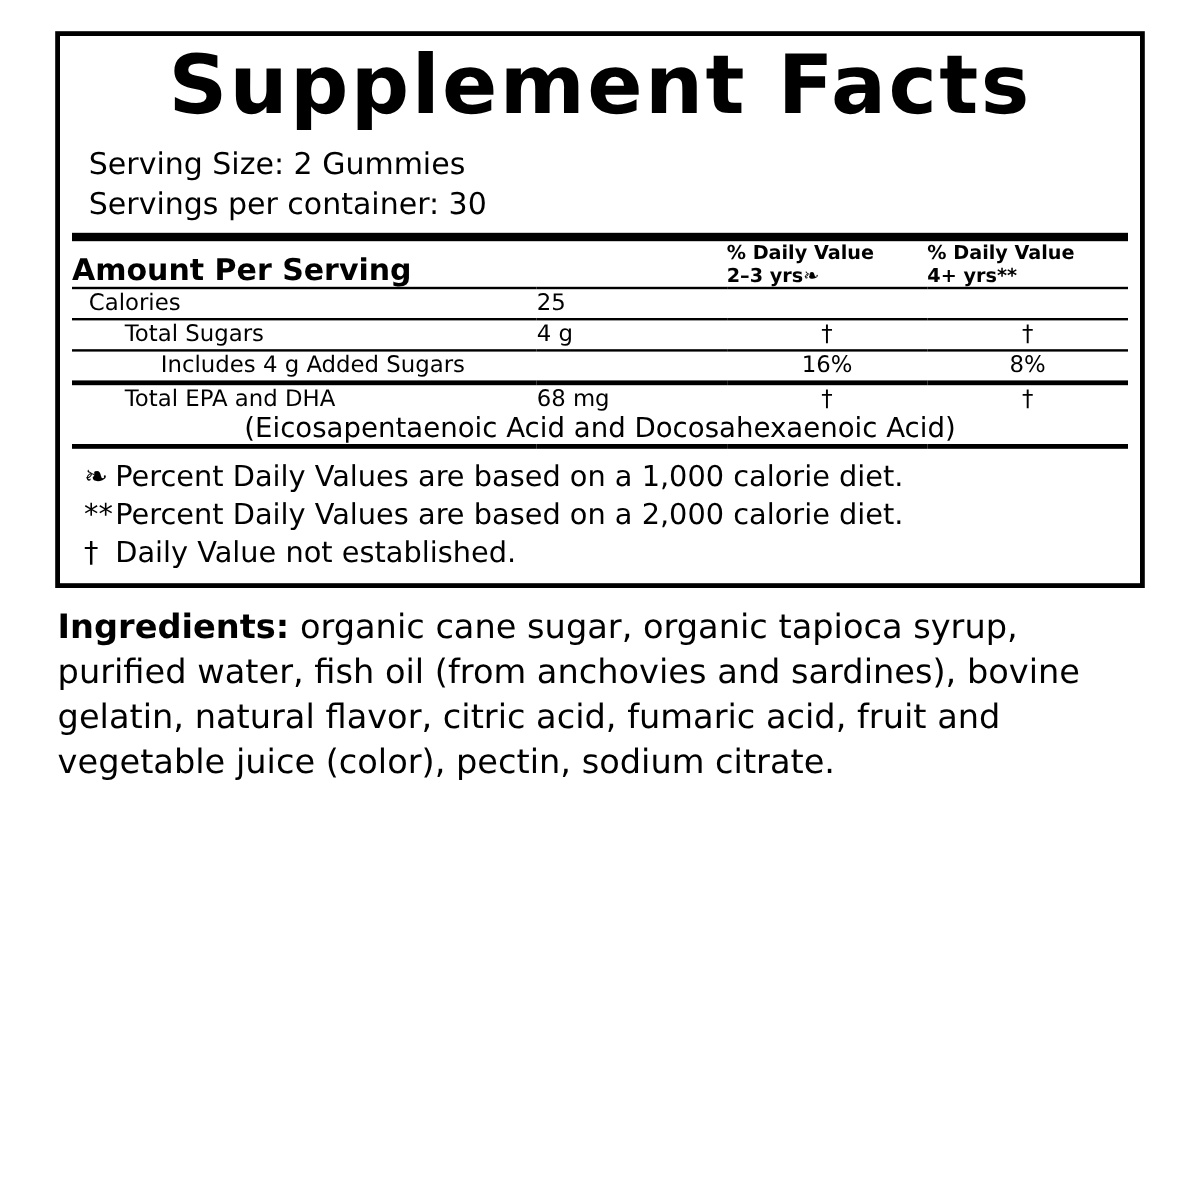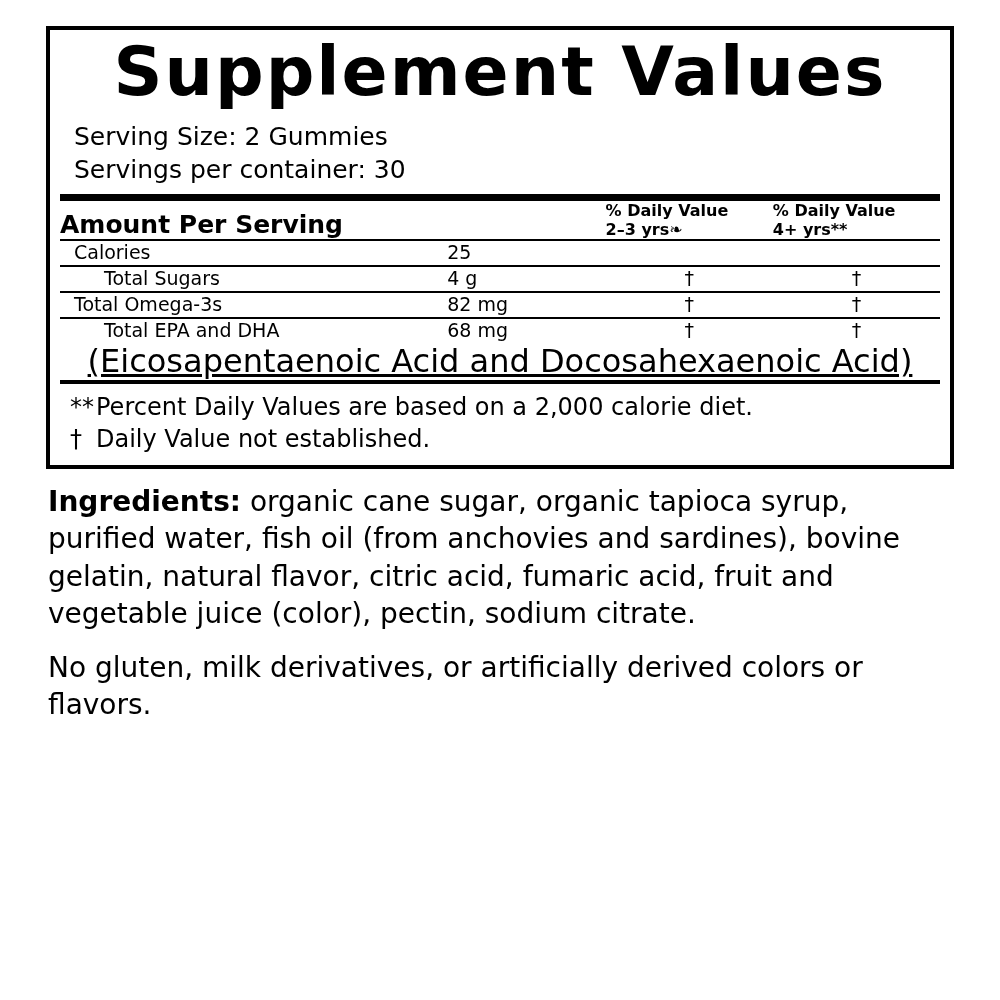--- a/index.html
+++ b/index.html
@@ -74,24 +74,23 @@
   }
   .cell-name { text-align: left; padding-left: 14px !important; }
   .indent-1 { padding-left: 44px !important; margin-top: 48px; }
   .indent-2 { padding-left: 74px !important; }
   .cell-amt { text-align: left; }
   .cell-dv  { text-align: center; }
   .brd-thin td { border-bottom: 2px solid #000; }
   .brd-med td  { border-bottom: 4px solid #000; }
   .nb td { border-bottom: none; }
   .sub-line td {
-    font-size: 32px;
+    font-size: 23px;
     padding-top: 0;
     padding-bottom: 6px;
-    text-decoration: underline;
   }
   .footnotes {
     font-size: 24px;
     line-height: 1.3;
     padding: 8px 0 10px 10px;
   }
   .footnotes div { white-space: pre; }
   .fn-sym { display: inline-block; width: 26px; }
   .outer-box {
     border: 4px solid #000;
@@ -112,21 +111,21 @@
     padding: 0 2px;
   }
 </style>
 </head>
 <body>
 
 <div class="panel">
 
   <div class="outer-box">
 
-    <div class="title">Supplement Values</div>
+    <div class="title">Supplement Facts</div>
 
     <div class="serving-lines">
       <div>Serving Size: 2 Gummies</div>
       <div>Servings per container: 30</div>
     </div>
 
     <div class="rule-thick"></div>
 
     <table class="facts">
       <colgroup>
@@ -157,47 +156,47 @@
         </tr>
 
 
         <tr class="row brd-thin">
           <td class="cell-name indent-1">Total Sugars</td>
           <td class="cell-amt">4 g</td>
           <td class="cell-dv">†</td>
           <td class="cell-dv">†</td>
         </tr>
 
-
-        <tr class="row brd-thin">
-          <td class="cell-name">Total Omega-3s</td>
-          <td class="cell-amt">82 mg</td>
-          <td class="cell-dv">†</td>
-          <td class="cell-dv">†</td>
-        </tr>
+        <tr class="row brd-med">
+          <td class="cell-name indent-2">Includes 4 g Added Sugars</td>
+          <td class="cell-amt"></td>
+          <td class="cell-dv">16%</td>
+          <td class="cell-dv">8%</td>
+        </tr>
+
 
         <tr class="row nb">
           <td class="cell-name indent-1">Total EPA and DHA</td>
           <td class="cell-amt">68 mg</td>
           <td class="cell-dv">†</td>
           <td class="cell-dv">†</td>
         </tr>
 
         <tr class="sub-line brd-med">
           <td colspan="4" style="text-align:center; padding-left:0;">(Eicosapentaenoic Acid and Docosahexaenoic Acid)</td>
         </tr>
       </tbody>
     </table>
 
     <div class="footnotes">
+      <div><span class="fn-sym">❧</span><span>Percent Daily Values are based on a 1,000 calorie diet.</span></div>
       <div><span class="fn-sym">**</span><span>Percent Daily Values are based on a 2,000 calorie diet.</span></div>
       <div><span class="fn-sym">†</span><span>Daily Value not established.</span></div>
     </div>
 
   </div>
 
   <div class="ingredients">
     <b>Ingredients:</b><span> organic cane sugar, organic tapioca syrup, purified water, fish oil (from anchovies and sardines), bovine gelatin, natural flavor, citric acid, fumaric acid, fruit and vegetable juice (color), pectin, sodium citrate.</span>
   </div>
 
-  <div class="free-note">No gluten, milk derivatives, or artificially derived colors or flavors.</div>
 
 </div>
 
 </body></html>

